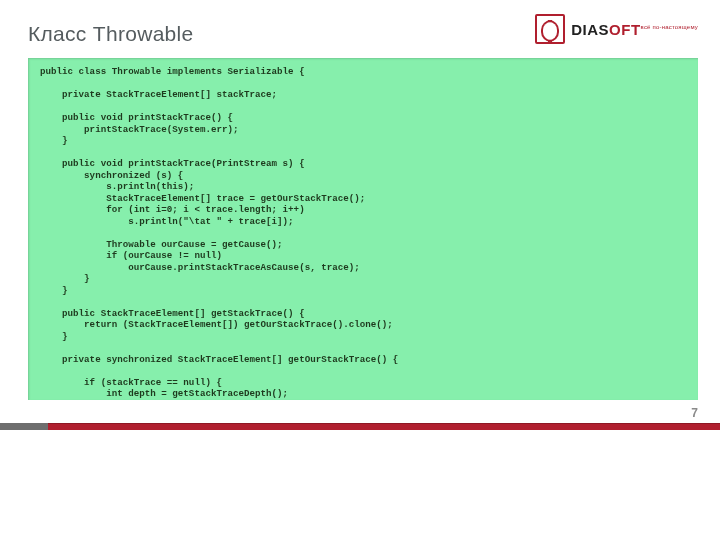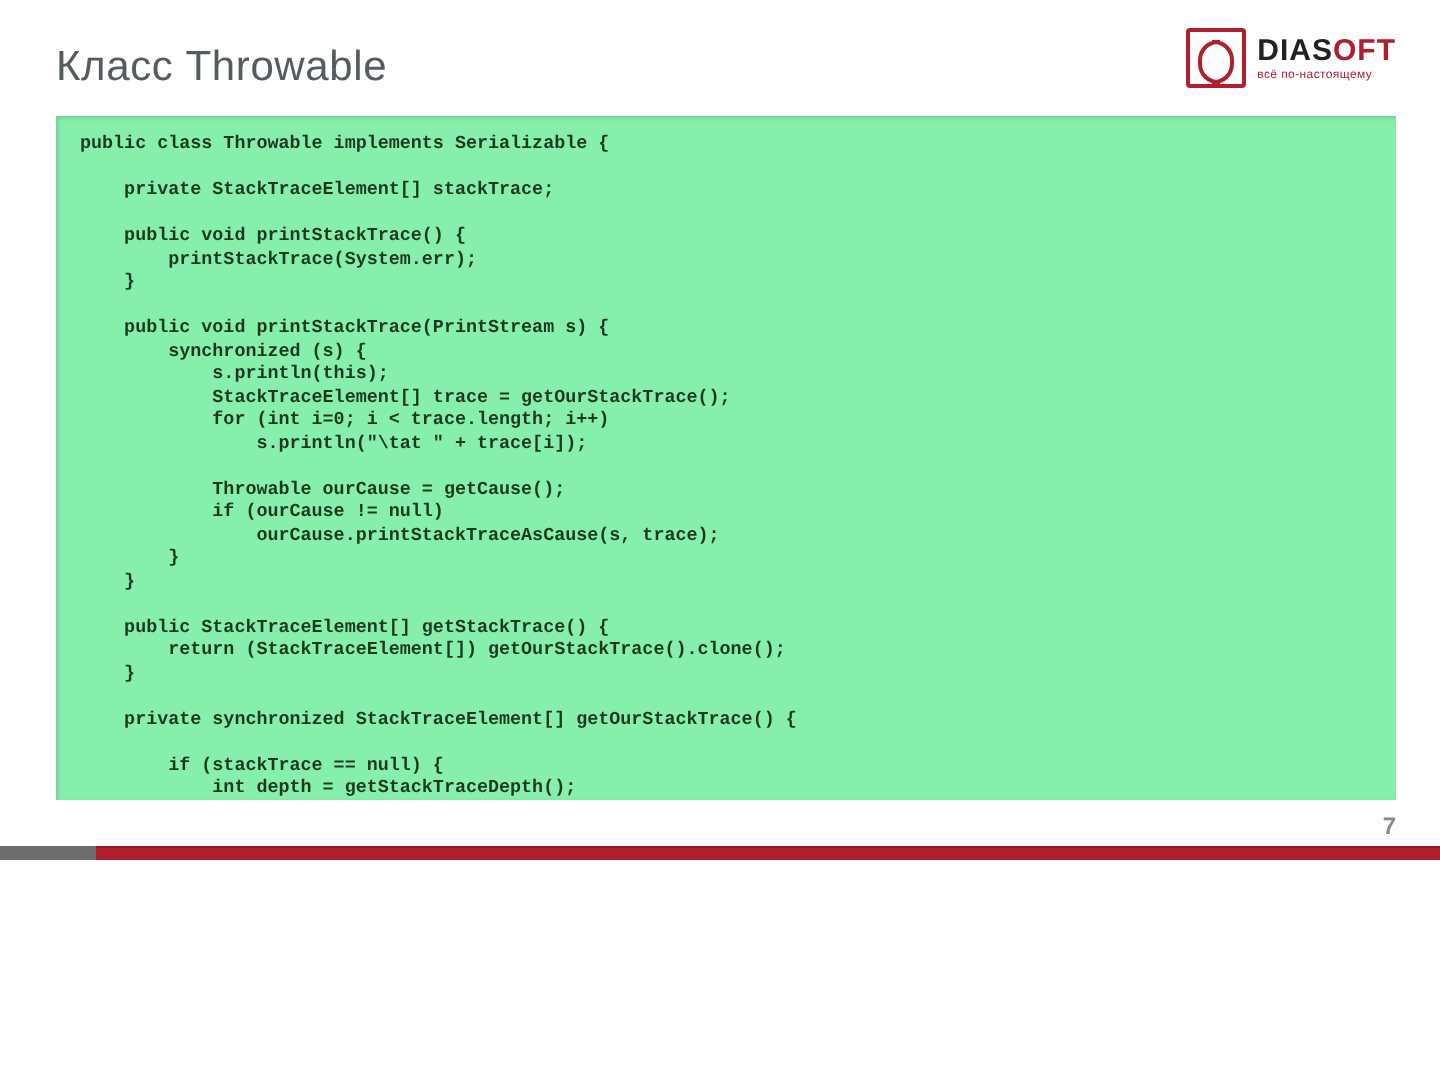--- a/index.html
+++ b/index.html
@@ -3,21 +3,21 @@
 <meta charset="utf-8">
 <style>
   * { margin:0; padding:0; box-sizing:border-box; }
   html,body { width:720px; height:540px; font-family:Arial,Helvetica,sans-serif; background:#fff; overflow:hidden; }
   .slide { position:relative; width:720px; height:448px; }
   .title { position:absolute; top:22px; left:28px; font-size:21px; color:#555c5f; font-weight:400; letter-spacing:.3px; }
   .logo { position:absolute; top:14px; right:22px; display:flex; align-items:center; }
   .logo-mark { width:30px; height:30px; border:2px solid #b01f2e; border-radius:2px; position:relative; margin-right:6px; }
   .logo-mark::before { content:""; position:absolute; left:4px; top:4px; width:9px; height:18px; border:2px solid #b01f2e; border-right:none; border-radius:10px 0 0 10px; }
   .logo-mark::after  { content:""; position:absolute; right:4px; top:4px; width:9px; height:18px; border:2px solid #b01f2e; border-left:none; border-radius:0 10px 10px 0; }
-  .logo-text { display:flex; flex-direction:column; line-height:1; }
+  .logo-text { display:flex; flex-direction:row; line-height:1; }
   .logo-name { font-size:15px; font-weight:700; color:#222; letter-spacing:.5px; }
   .logo-name .accent { color:#b01f2e; }
   .logo-tag  { font-size:6px; color:#b01f2e; letter-spacing:.2px; margin-top:2px; }
   .codebox { position:absolute; top:58px; left:28px; right:22px; bottom:48px;
              background:#86efac; padding:8px 12px; overflow:hidden;
              box-shadow: inset 1px 1px 2px rgba(0,0,0,.15), 1px 1px 0 rgba(255,255,255,.6); }
   .codebox pre { font-family:"Courier New",monospace; font-size:9.2px; line-height:1.25;
                  color:#1e3a1e; font-weight:700; white-space:pre; }
   .footer-bar { position:absolute; left:0; right:0; bottom:18px; height:7px; background:#b01f2e;
                 border-top:1px solid #8e1824; }

